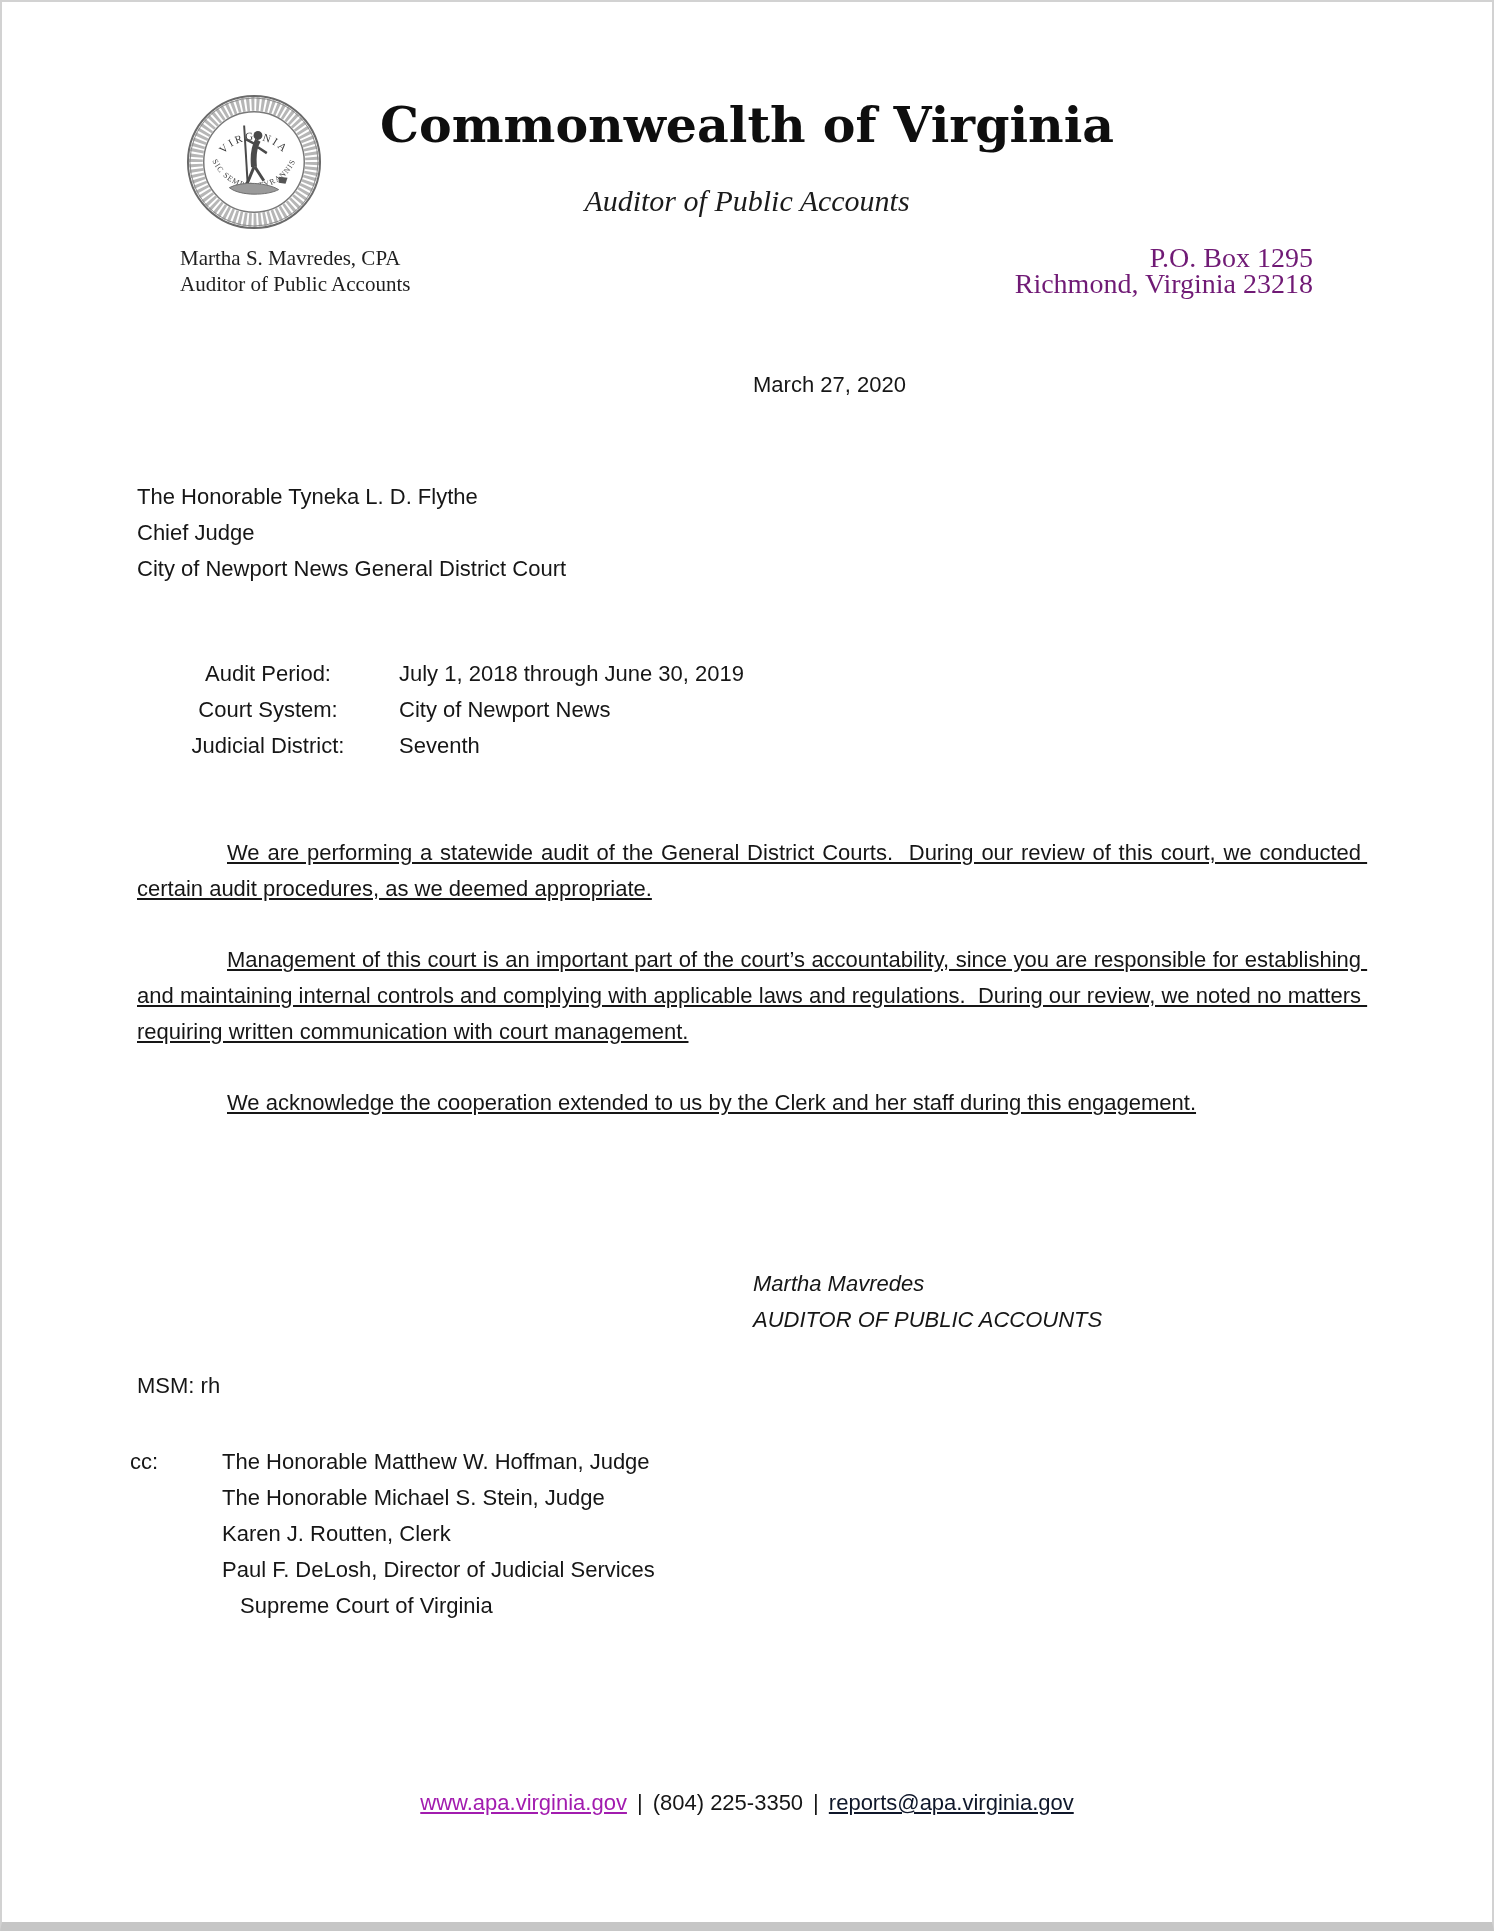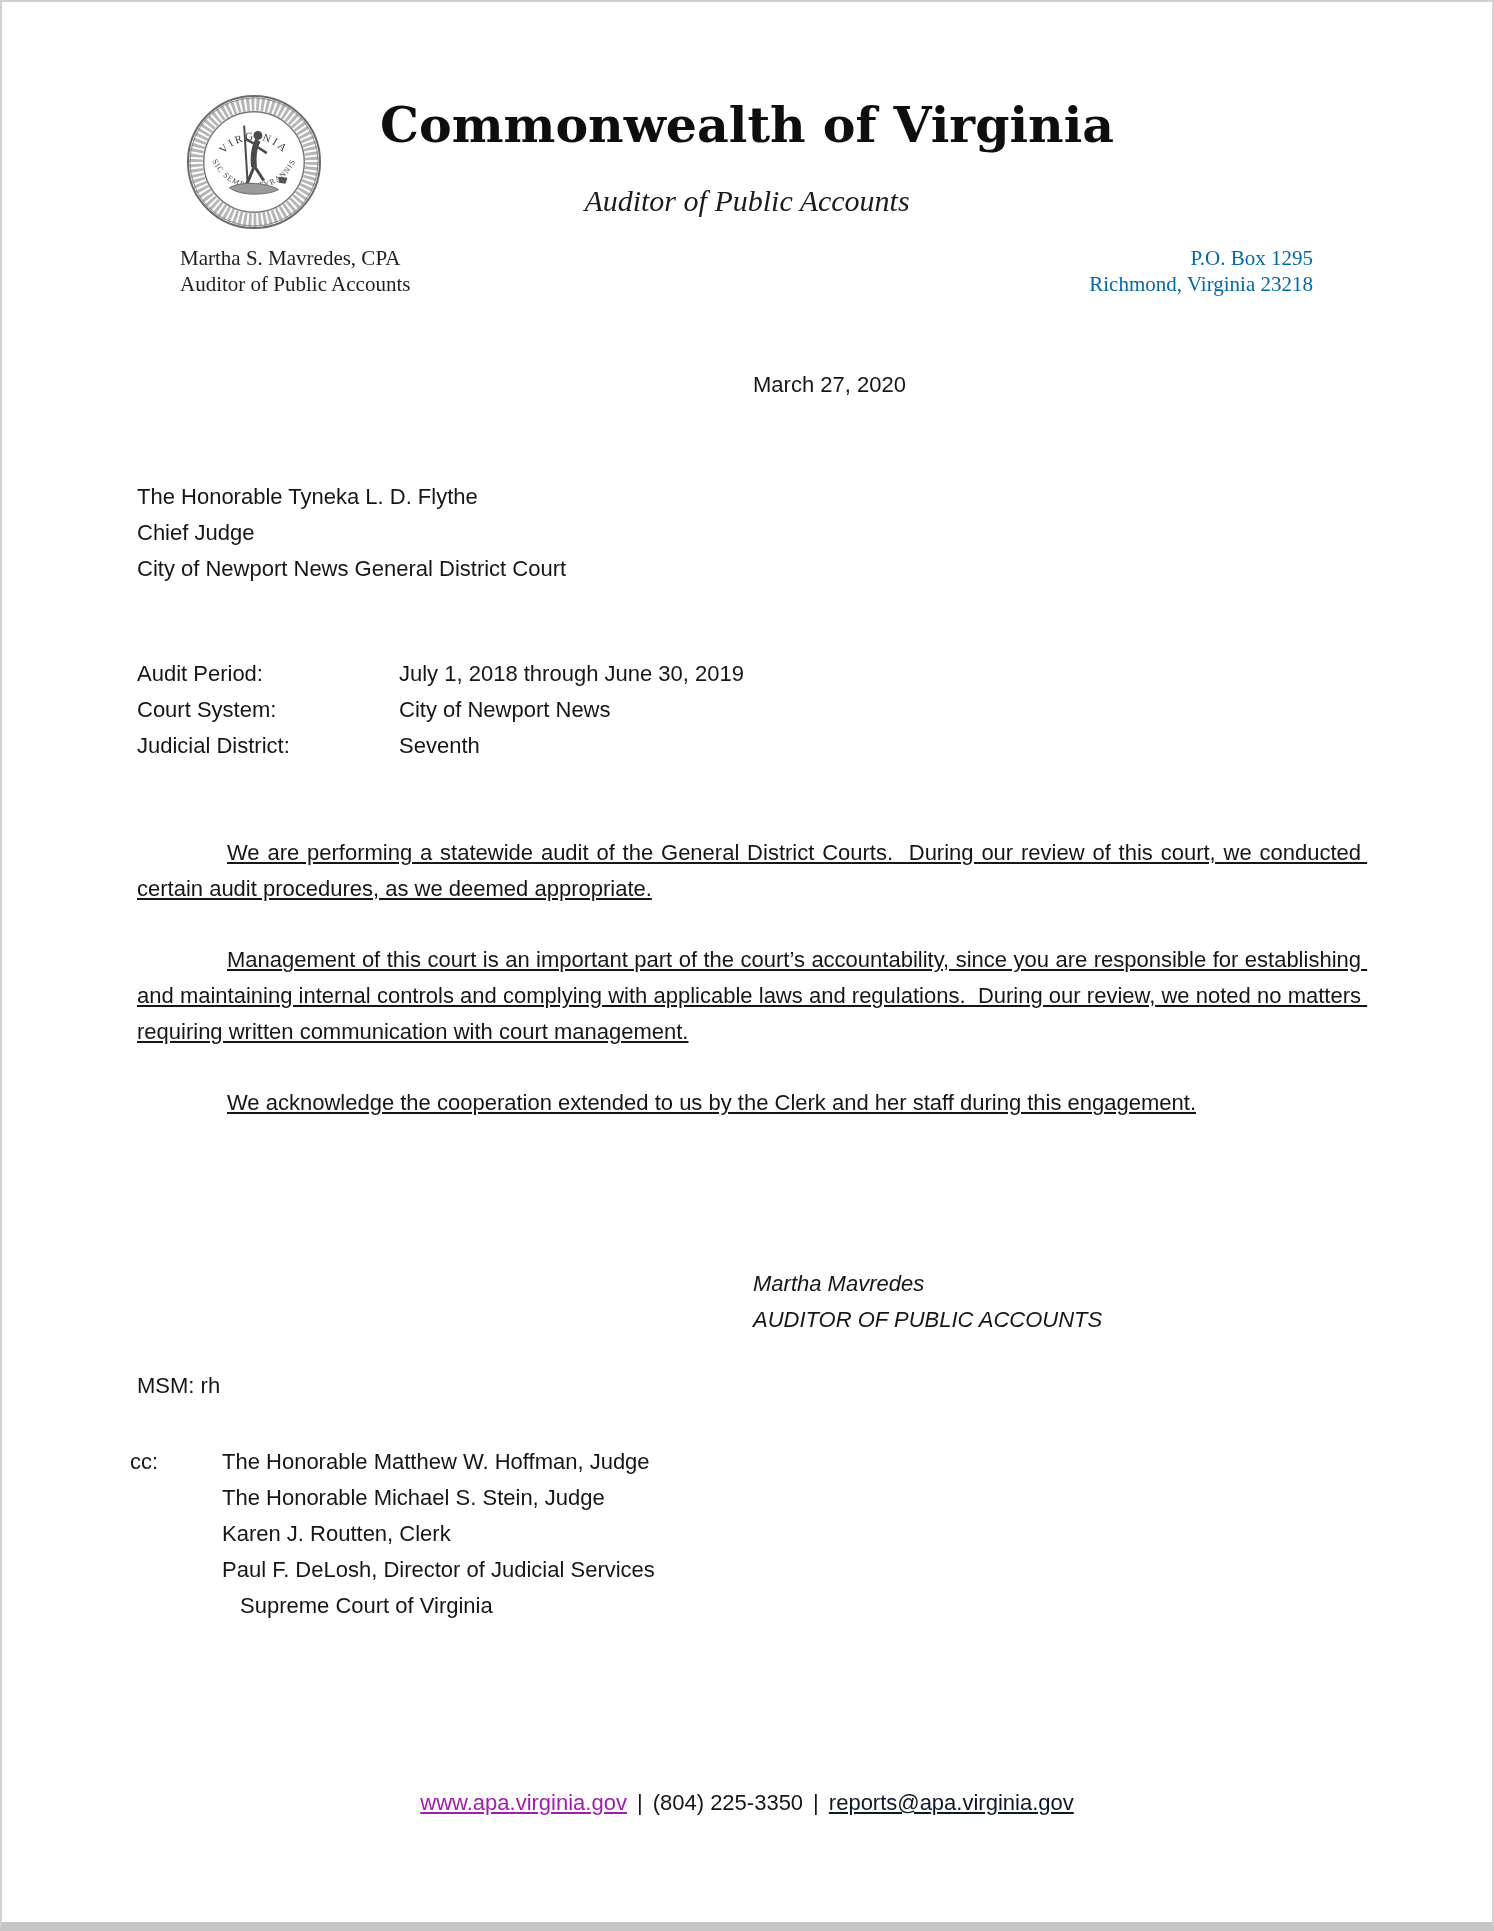--- a/index.html
+++ b/index.html
@@ -38,27 +38,27 @@
   }
   .official-block {
     position: absolute; left: 178px; top: 243px;
     font-family: "Liberation Serif", serif;
     font-size: 21px; line-height: 26px; color: #1f1f1f;
   }
   .address-block {
     position: absolute; right: 179px; top: 243px;
     text-align: right;
     font-family: "Liberation Serif", serif;
-    font-size: 21px; line-height: 26px; color: #0369a1;
+    font-size: 28px; line-height: 26px; color: #701a75;
   }
   
   .date-line { position: absolute; left: 751px; top: 370px; }
   .recipient-block { position: absolute; left: 135px; top: 477px; line-height: 36px; }
   .details-block { position: absolute; left: 135px; top: 654px; line-height: 36px; }
-  .details-block .dlabel { display: inline-block; width: 262px; }
+  .details-block .dlabel { display: inline-block; width: 262px; text-align: center; }
   .body-block { position: absolute; left: 135px; top: 833px; width: 1224px; text-decoration: underline; }
   .body-block p {
     margin: 0 0 35px 0;
     text-indent: 90px;
     text-align: justify;
     line-height: 36px;
     white-space: pre-wrap;
   }
   .signature-block { position: absolute; left: 751px; top: 1264px; line-height: 36px; font-style: italic; }
   .reference-line { position: absolute; left: 135px; top: 1371px; }

